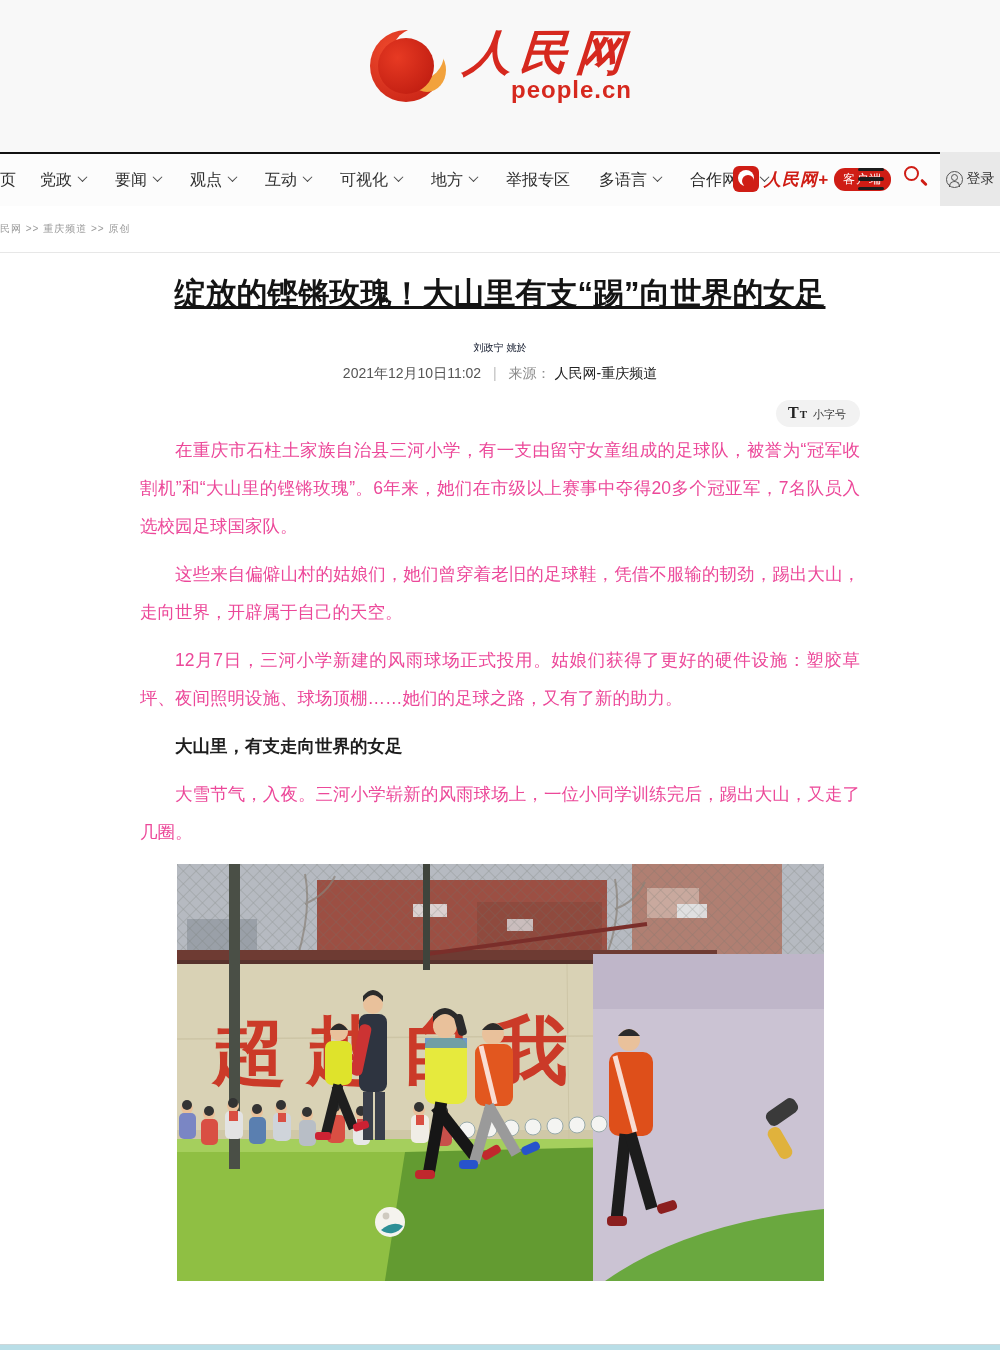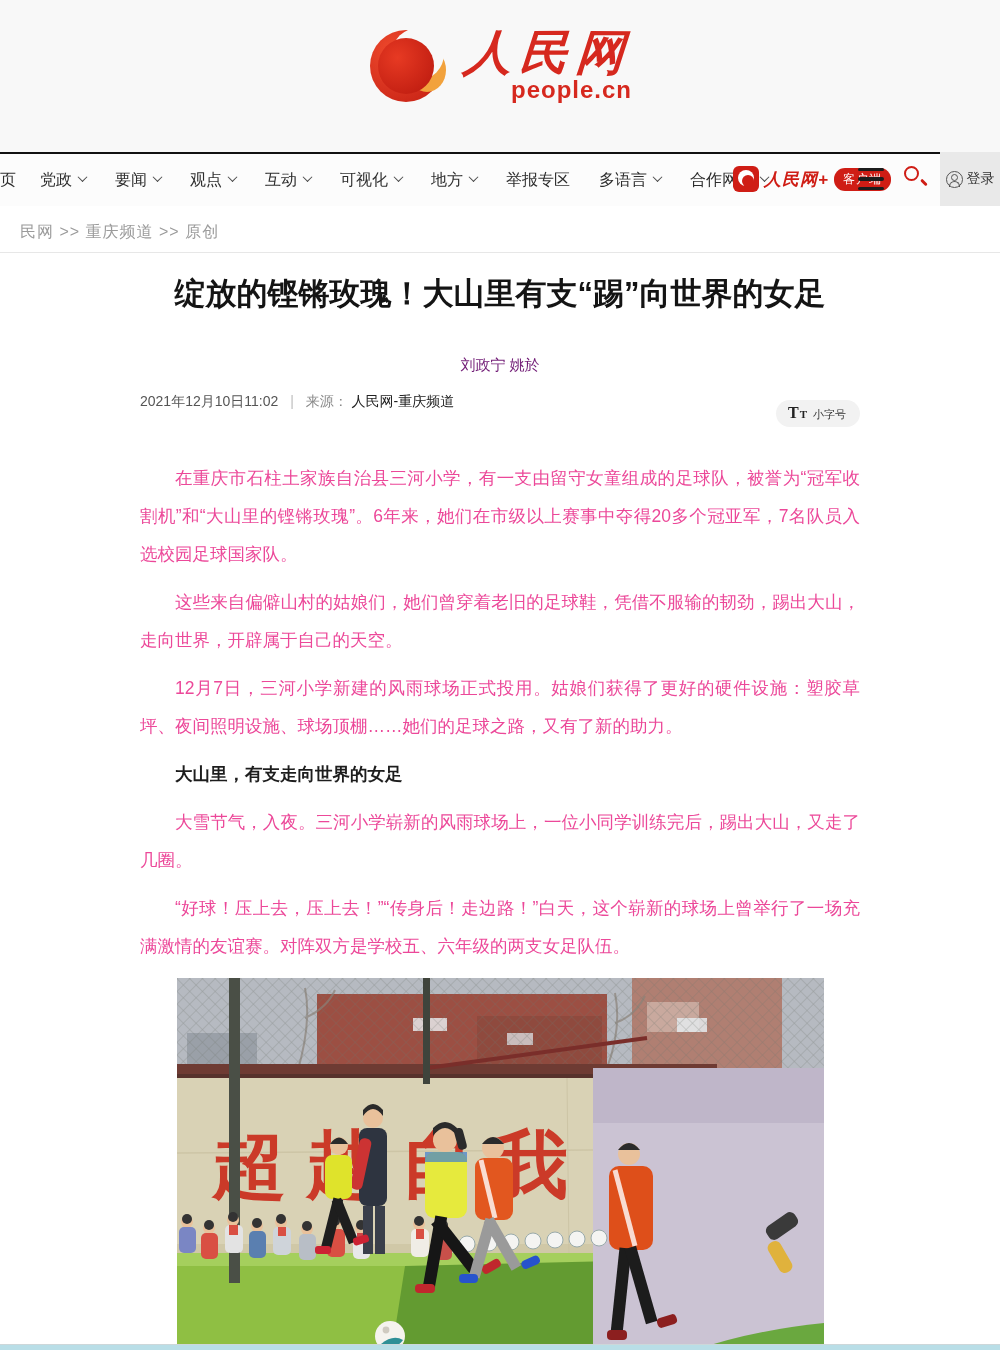--- a/index.html
+++ b/index.html
@@ -37,28 +37,28 @@
   .search-btn { position:absolute; left:903px; top:13px; width:26px; height:26px; cursor:pointer; }
   .search-btn .lens { position:absolute; left:1px; top:1px; width:15px; height:15px; border:2.6px solid #cf1d15; border-radius:50%; }
   .search-btn .tail { position:absolute; left:17px; top:16px; width:8px; height:2.8px; background:#cf1d15; border-radius:2px; transform:rotate(45deg); }
   .login-block { position:absolute; left:940px; top:0; width:60px; height:54px; background:#e9e9e9; display:flex; align-items:center; justify-content:center; gap:4px; cursor:pointer; }
   .user-icon { position:relative; width:17px; height:17px; border:1.4px solid #555; border-radius:50%; }
   .user-icon::before { content:""; position:absolute; left:4.5px; top:2.5px; width:5px; height:5px; border:1.2px solid #555; border-radius:50%; }
   .user-icon::after { content:""; position:absolute; left:2.5px; top:9px; width:9px; height:5px; border:1.2px solid #555; border-bottom:none; border-radius:6px 6px 0 0; }
   .login-label { font-size:14px; color:#333; }
 
   
-  .breadcrumb { position:absolute; left:0; top:222px; font-size:16px; color:#9b9b9b; letter-spacing:1px;padding-left:20px; }
+  .breadcrumb { position:absolute; left:0; top:222px; font-size:10px; color:#9b9b9b; letter-spacing:1px; }
   .divider { position:absolute; left:0; top:252px; width:1000px; height:1px; background:#e7e7e7; }
 
   
   .article { position:absolute; left:140px; top:272px; width:720px; }
-  .article-title { text-align:center; font-size:31px; line-height:1.4; font-weight:bold; color:#141414; font-family:"Liberation Sans", sans-serif; }
-  .authors { text-align:center; font-size:15px; color:#701a75; margin-top:41px; }
-  .meta-row { text-align:left; font-size:14px; margin-top:18px; }
+  .article-title { text-align:center; font-size:31px; line-height:1.4; font-weight:bold; color:#141414; font-family:"Liberation Sans", sans-serif;text-decoration:underline; }
+  .authors { text-align:center; font-size:10px; color:#0f172a; margin-top:26px; }
+  .meta-row { text-align:center; font-size:14px; margin-top:10px; }
   .meta-date { color:#555; }
   .meta-sep { color:#bdbdbd; margin:0 8px; }
   .meta-label { color:#8a8a8a; }
   .meta-source { color:#222; }
   .font-control { position:absolute; right:0; top:128px; background:#f2f2f2; border-radius:15px; padding:4px 14px 5px 12px; display:flex; align-items:baseline; cursor:pointer; }
   .tt-big { font-family:"Liberation Serif", serif; font-size:16px; font-weight:bold; color:#222; }
   .tt-small { font-family:"Liberation Serif", serif; font-size:11px; font-weight:bold; color:#222; margin-left:1px; margin-right:6px; }
   .font-control-label { font-size:11px; color:#333; }
 
   .article-body { margin-top:48px; }
@@ -174,21 +174,20 @@
       <span class="tt-small">T</span>
       <span class="font-control-label">小字号</span>
     </div>
 
     <div class="article-body">
       <p>在重庆市石柱土家族自治县三河小学，有一支由留守女童组成的足球队，被誉为“冠军收割机”和“大山里的铿锵玫瑰”。6年来，她们在市级以上赛事中夺得20多个冠亚军，7名队员入选校园足球国家队。</p>
       <p>这些来自偏僻山村的姑娘们，她们曾穿着老旧的足球鞋，凭借不服输的韧劲，踢出大山，走向世界，开辟属于自己的天空。</p>
       <p>12月7日，三河小学新建的风雨球场正式投用。姑娘们获得了更好的硬件设施：塑胶草坪、夜间照明设施、球场顶棚……她们的足球之路，又有了新的助力。</p>
       <p class="subhead">大山里，有支走向世界的女足</p>
       <p>大雪节气，入夜。三河小学崭新的风雨球场上，一位小同学训练完后，踢出大山，又走了几圈。</p>
-      <p>“好球！压上去，压上去！”“传身后！走边路！”白天，这个崭新的球场上曾举行了一场充满激情的友谊赛。对阵双方是学校五、六年级的两支女足队伍。</p>
 
       <div class="photo-wrap">
         <svg width="647" height="500" viewBox="0 0 647 500" xmlns="http://www.w3.org/2000/svg">
 
           <rect x="0" y="0" width="647" height="110" fill="#b6bac1"></rect>
           <rect x="10" y="55" width="70" height="55" fill="#9aa0a8"></rect>
           <rect x="140" y="16" width="290" height="94" fill="#9c4f43"></rect>
           <rect x="300" y="38" width="125" height="72" fill="#8f4a3e"></rect>
           <rect x="236" y="40" width="34" height="13" fill="#e6e8ea" opacity="0.85"></rect>
           <rect x="330" y="55" width="26" height="12" fill="#d8dadd" opacity="0.8"></rect>

